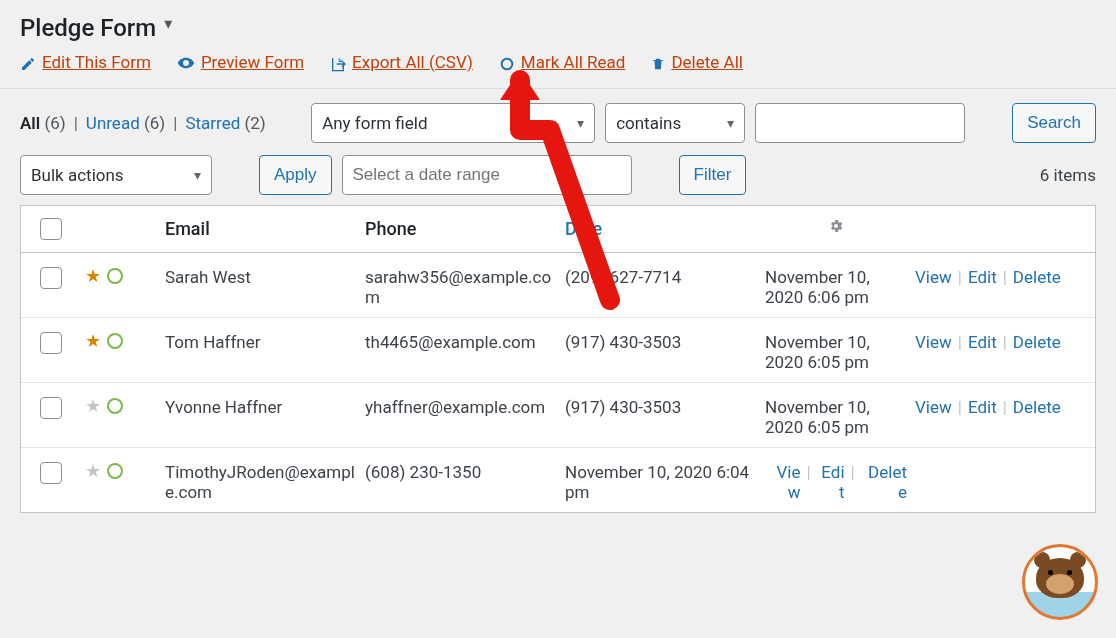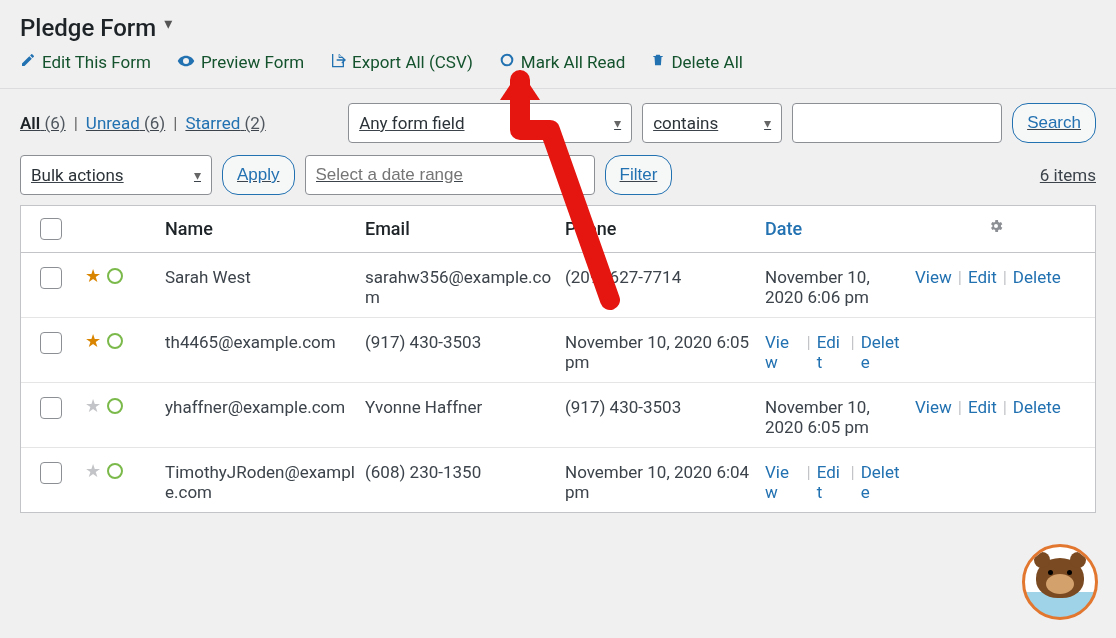--- a/index.html
+++ b/index.html
@@ -30,32 +30,32 @@
     font-size: 16px;
     color: #555;
   }
   .top-actions {
     display: flex;
     gap: 26px;
     align-items: center;
     padding-bottom: 10px;
   }
   .top-action {
-    color: #14532d;
-    font-size: 17px;
-    display: flex;
-    align-items: flex-start;
+    color: #c2410c;
+    font-size: 17px;
+    display: flex;
+    align-items: flex-end;
     gap: 6px;
     cursor: pointer;
+    text-decoration: underline;
   }
   .top-action svg { fill: #2271b1; }
   .filters-area {
     padding: 14px 20px 10px 20px;
     border-top: 1px solid #dcdcde;
-    text-decoration: underline;
   }
   .filters-row1 {
     display: flex;
     align-items: center;
     gap: 10px;
     margin-bottom: 12px;
   }
   .status-tabs {
     display: flex;
     align-items: center;
@@ -84,26 +84,27 @@
     cursor: pointer;
   }
   .select-like.wide { width: 284px; }
   .select-like.med  { width: 140px; gap: 28px; }
   .select-like.bulk { width: 192px; }
   .select-like .chev { color: #666; font-size: 14px; }
   .search-input { width: 210px; }
   .btn {
     height: 40px;
     border: 1px solid #2271b1;
-    border-radius: 16px;
+    border-radius: 4px;
     background: #f6f7f7;
     color: #2271b1;
     font-size: 17px;
     padding: 0 14px;
     cursor: pointer;
+    margin-left: 37px;
   }
   .filters-row2 {
     display: flex;
     align-items: center;
     gap: 10px;
   }
   .date-range {
     width: 290px;
     color: #8c8f94;
   }
@@ -149,21 +150,21 @@
   }
   .staticons { display:flex; align-items:center; gap:6px; }
   .star { font-size: 18px; line-height:1; }
   .star.on { color: #d98500; }
   .star.off { color: #c3c4c7; }
   .circle {
     width: 16px; height:16px; border-radius:50%;
     border: 2px solid #7ab94a;
     display:inline-block;
   }
-  .actions-cell { display:flex; gap:6px; color:#2271b1; }
+  .actions-cell { display:flex; gap:6px; color:#2271b1;text-align:right; }
   .actions-cell .divider { color:#c3c4c7; }
   .link { color:#2271b1; cursor:pointer; }
   .gear { color:#8c8f94; display:flex; justify-content:center; }
   .arrow-annotation {
     position:absolute;
     left: 490px;
     top: 70px;
     pointer-events:none;
   }
   .mascot {
@@ -279,21 +280,20 @@
     <span class="items-count">6 items</span>
   </div>
 </div>
 
 <div class="table">
   <div class="thead">
     <div class="cell cb">
         <div class="checkbox"></div>
       </div>
     <div class="cell"></div>
-    <div class="cell">Name</div>
     <div class="cell">Email</div>
     <div class="cell">Phone</div>
     <div class="cell date-col">Date</div>
     <div class="cell gear">
       <svg width="16" height="16" viewBox="0 0 24 24" fill="#8c8f94">
           <path d="M19.4 13a7.5 7.5 0 0 0 0-2l2.1-1.6-2-3.4-2.5 1a7.4 7.4 0 0 0-1.7-1L15 3h-4l-.3 2.9a7.4 7.4 0 0 0-1.7 1l-2.5-1-2 3.4L6.6 11a7.5 7.5 0 0 0 0 2l-2.1 1.6 2 3.4 2.5-1c.5.4 1.1.8 1.7 1L11 21h4l.3-2.9c.6-.3 1.2-.6 1.7-1l2.5 1 2-3.4L19.4 13zM12 15a3 3 0 1 1 0-6 3 3 0 0 1 0 6z"></path>
         </svg>
     </div>
   </div>
   <div id="rows">
@@ -319,42 +319,43 @@
     <div class="cell"></div>
       </div>
       <div class="trow">
     <div class="cell cb">
           <div class="checkbox"></div>
         </div>
     <div class="cell staticons">
       <span class="star on">★</span>
       <span class="circle"></span>
     </div>
+    <div class="cell">Tom Haffner</div>
     <div class="cell">th4465@example.com</div>
     <div class="cell">(917) 430-3503</div>
     <div class="cell">November 10, 2020 6:05 pm</div>
     <div class="cell actions-cell">
       <span class="link">View</span>
       <span class="divider">|</span>
       <span class="link">Edit</span>
       <span class="divider">|</span>
       <span class="link">Delete</span>
     </div>
     <div class="cell"></div>
       </div>
       <div class="trow">
     <div class="cell cb">
           <div class="checkbox"></div>
         </div>
     <div class="cell staticons">
       <span class="star off">★</span>
       <span class="circle"></span>
     </div>
+    <div class="cell">Yvonne Haffner</div>
     <div class="cell">yhaffner@example.com</div>
-    <div class="cell">Yvonne Haffner</div>
     <div class="cell">(917) 430-3503</div>
     <div class="cell">November 10, 2020 6:05 pm</div>
     <div class="cell actions-cell">
       <span class="link">View</span>
       <span class="divider">|</span>
       <span class="link">Edit</span>
       <span class="divider">|</span>
       <span class="link">Delete</span>
     </div>
     <div class="cell"></div>

